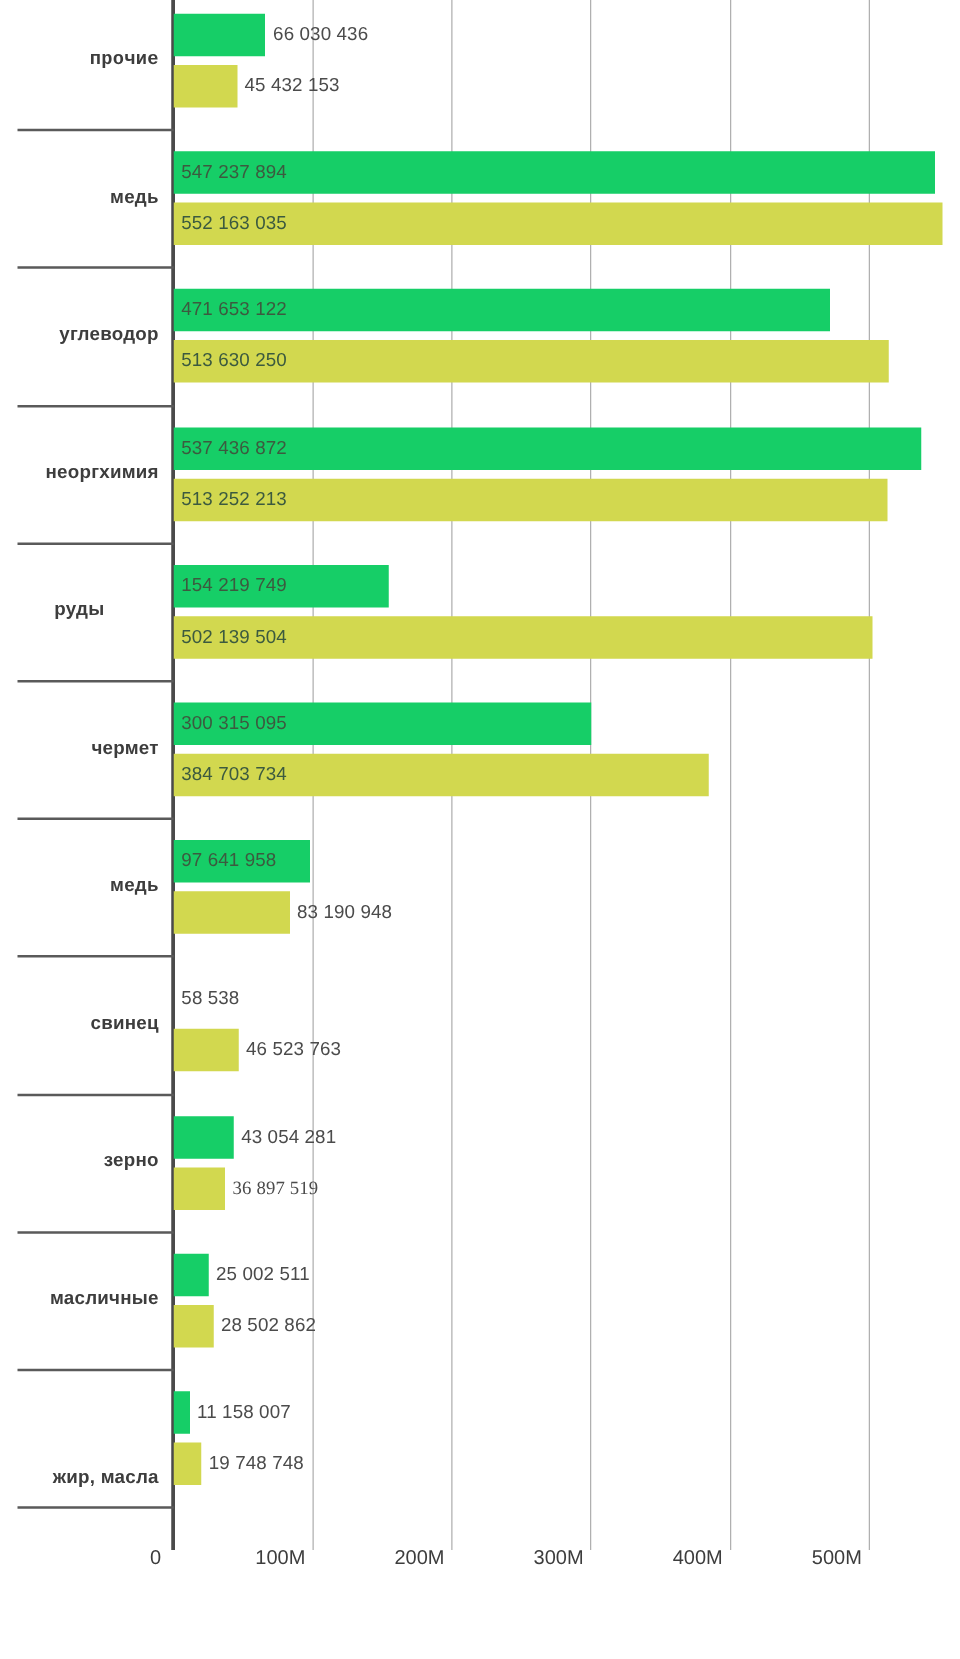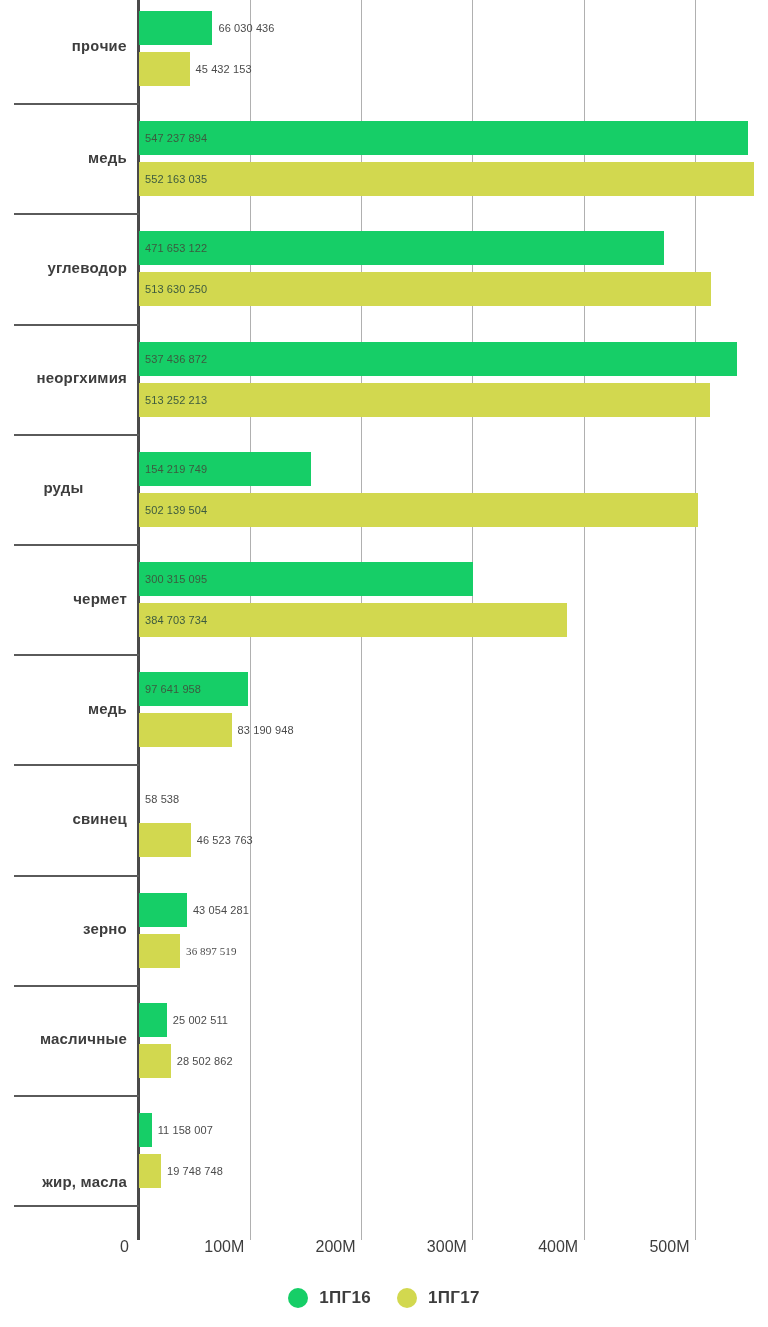--- a/index.html
+++ b/index.html
@@ -79,21 +79,21 @@
     left: 139px;
     height: 34px;
   }
   .bar.s0 { background: #16ce67; }
   .bar.s1 { background: #d2d84f; }
 
   .bar-value {
     position: absolute;
     height: 34px;
     line-height: 34px;
-    font-size: 11px;
+    font-size: 15px;
     color: #4b4b4b;
     white-space: nowrap;
     letter-spacing: .1px;
   }
   .bar-value.inside { color: #3c5a3f; }
 
   
   #x-axis {
     position: absolute;
     left: 0;
@@ -251,24 +251,14 @@
 
   <div id="x-axis">
       <div class="tick-label zero" style="left: 139px;">0</div>
       <div class="tick-label" style="left: 250.3px;">100M</div>
       <div class="tick-label" style="left: 361.6px; text-align: center;">200M</div>
       <div class="tick-label" style="left: 472.9px;">300M</div>
       <div class="tick-label" style="left: 584.2px;">400M</div>
       <div class="tick-label" style="left: 695.5px;">500M</div>
     </div>
 
-  <div id="legend">
-      <div class="legend-item">
-        <span class="legend-swatch" style="background: rgb(22, 206, 103);"></span>
-        <span class="legend-text">1ПГ16</span>
-      </div>
-      <div class="legend-item">
-        <span class="legend-swatch" style="background: rgb(210, 216, 79);"></span>
-        <span class="legend-text">1ПГ17</span>
-      </div>
-    </div>
 
 </div>
 
 </body></html>

